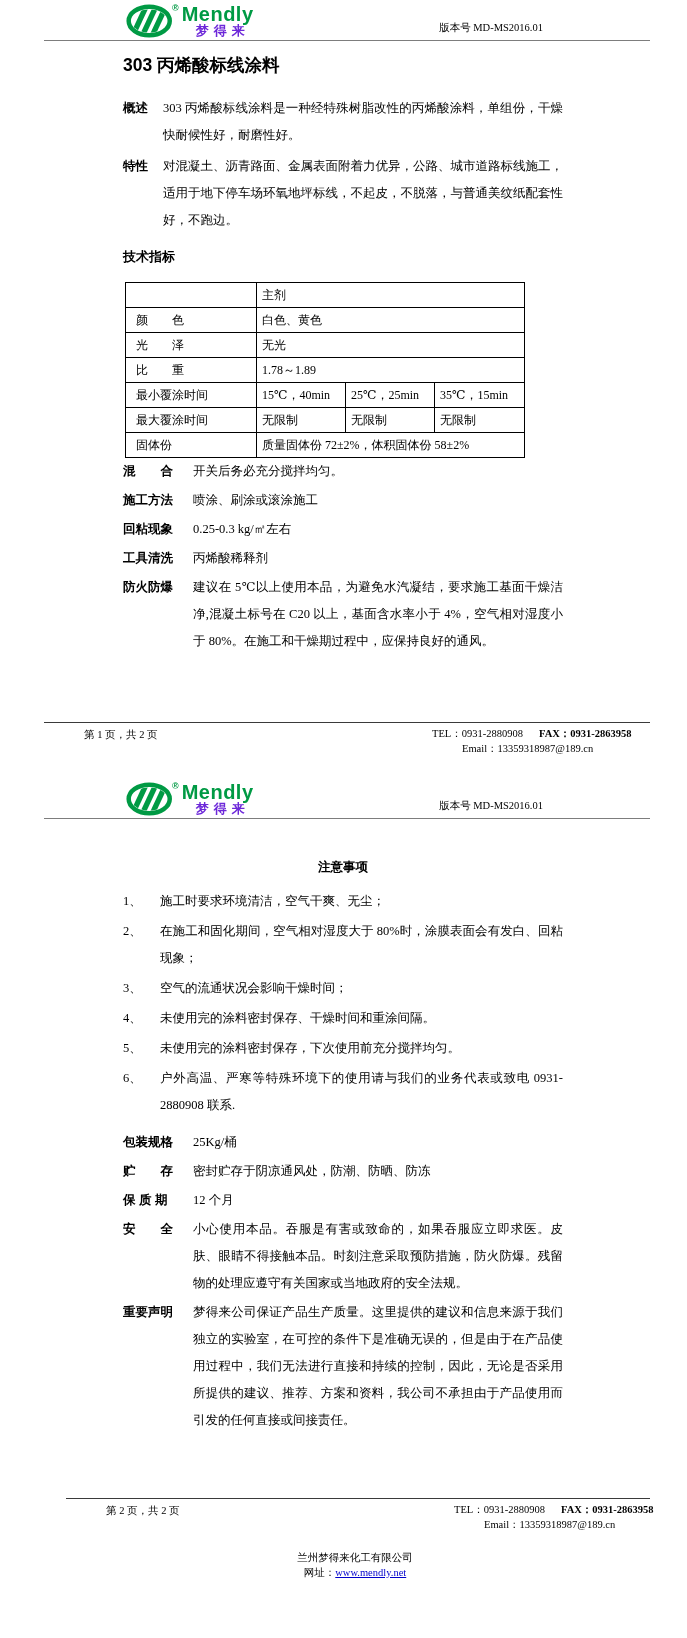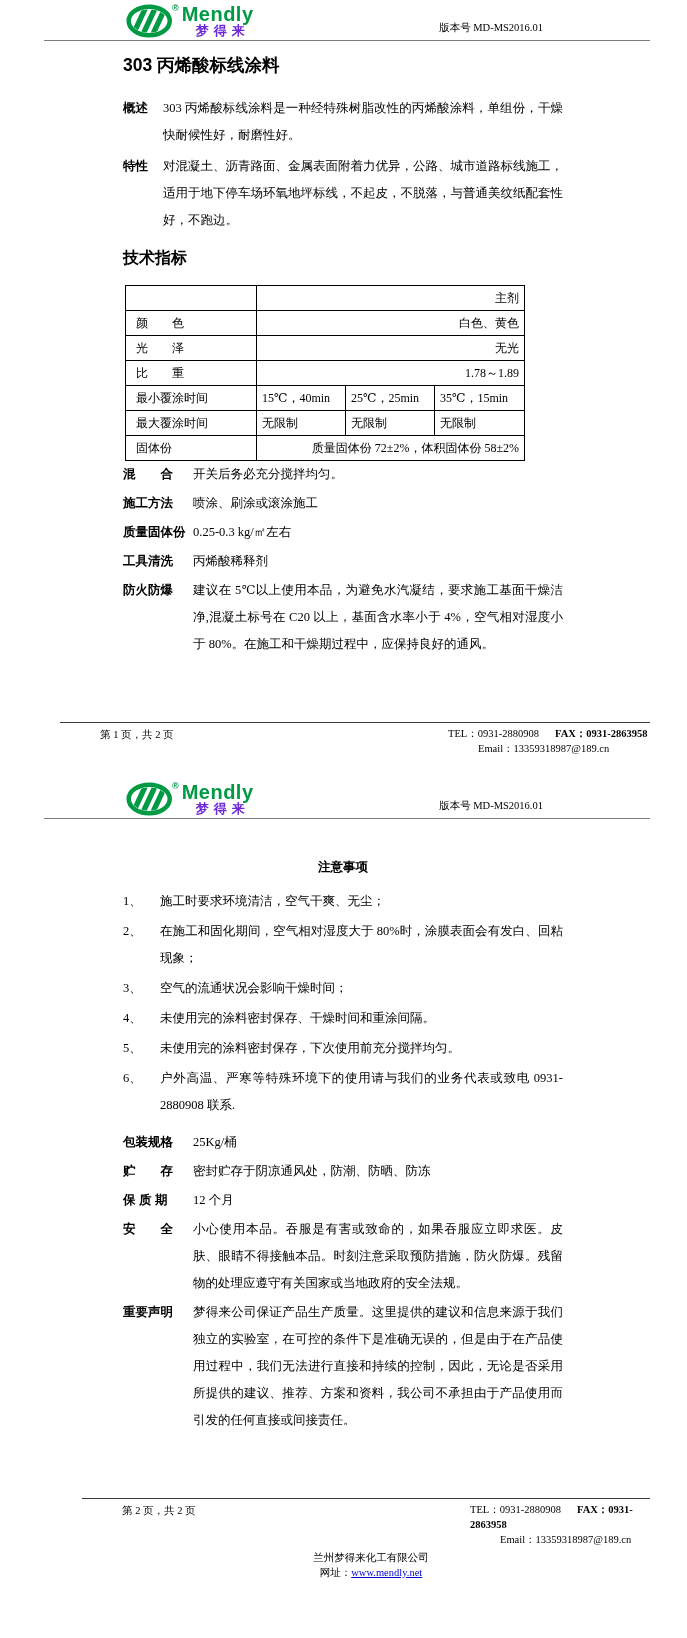--- a/index.html
+++ b/index.html
@@ -29,46 +29,46 @@
   .hrule { border-top:1px solid #7d7d7d; margin:0 37px 0 44px; }
 
   
   .content { padding:0 124px 0 123px; font-size:12.5px; }
   .doc-title { font-size:17.5px; font-weight:bold; margin:12px 0 18px;
     font-family:"Liberation Sans","DejaVu Sans",sans-serif; }
   .para { display:flex; line-height:27px; margin-bottom:4px; }
   .para-label { width:40px; flex-shrink:0; font-weight:bold;
     font-family:"Liberation Sans",sans-serif; }
   .para-text { flex:1; text-align:justify; }
-  .sec-heading { font-weight:bold; font-size:16px; margin:14px 0 6px;
+  .sec-heading { font-weight:bold; font-size:13px; margin:14px 0 6px;
     font-family:"Liberation Sans",sans-serif; }
 
   
   table.spec { border-collapse:collapse; table-layout:fixed; width:399px;
     margin:16px 0 0 2px; font-size:12px; }
   table.spec td { border:1px solid #000; height:24px; padding:0 5px; }
   .td-label { text-align:left; padding-left:10px !important; }
-  .td-center { text-align:right;margin-top:12px; }
+  .td-center { text-align:left;margin-top:12px; }
 
   
   .crow { display:flex; line-height:27px; margin-bottom:2px; }
   .crow-label { width:70px; flex-shrink:0; font-weight:bold;
     font-family:"Liberation Sans",sans-serif; }
   .crow-text { flex:1; text-align:justify; }
 
   
   .notes-heading { font-weight:bold; font-size:12.5px; margin:40px 0 12px;
     font-family:"Liberation Sans",sans-serif;text-align:center; }
   .note { display:flex; line-height:27px; margin-bottom:3px; }
   .note-num { width:37px; flex-shrink:0; }
   .note-text { flex:1; text-align:justify; }
   .info-block { margin-top:10px; }
 
   
-  .footer { position:absolute; left:16px; right:0; }
+  .footer { position:absolute; left:0; right:0; }
   .page1 .footer { top:722px; }
   .page2 .footer { top:728px;padding-left:22px; }
   .footer-rule { border-top:1px solid #3a3a3a; margin:0 37px 0 44px; }
   .footer-body { display:flex; font-size:10.5px; line-height:15px; padding:3px 26px 0 84px; }
   .f-page { width:130px; padding-top:1px; }
   .f-mid { width:178px; text-align:center; margin-left:30px; }
   .f-company { font-weight:normal; font-family:"Liberation Sans",sans-serif;margin-top:48px; }
   .f-right { flex:1; padding-left:10px; }
   .f-fax { margin-left:16px;font-weight:bold; }
   .f-email { padding-left:30px; }
@@ -165,21 +165,21 @@
 
     <div class="crow">
       <span class="crow-label">混　　合</span>
       <span class="crow-text">开关后务必充分搅拌均匀。</span>
     </div>
     <div class="crow">
       <span class="crow-label">施工方法</span>
       <span class="crow-text">喷涂、刷涂或滚涂施工</span>
     </div>
     <div class="crow">
-      <span class="crow-label">质量固体份</span>
+      <span class="crow-label">回粘现象</span>
       <span class="crow-text">0.25-0.3 kg/㎡左右</span>
     </div>
     <div class="crow">
       <span class="crow-label">工具清洗</span>
       <span class="crow-text">丙烯酸稀释剂</span>
     </div>
     <div class="crow">
       <span class="crow-label">防火防爆</span>
       <span class="crow-text">建议在 5℃以上使用本品，为避免水汽凝结，要求施工基面干燥洁净,混凝土标号在 C20 以上，基面含水率小于 4%，空气相对湿度小于 80%。在施工和干燥期过程中，应保持良好的通风。</span>
     </div>

